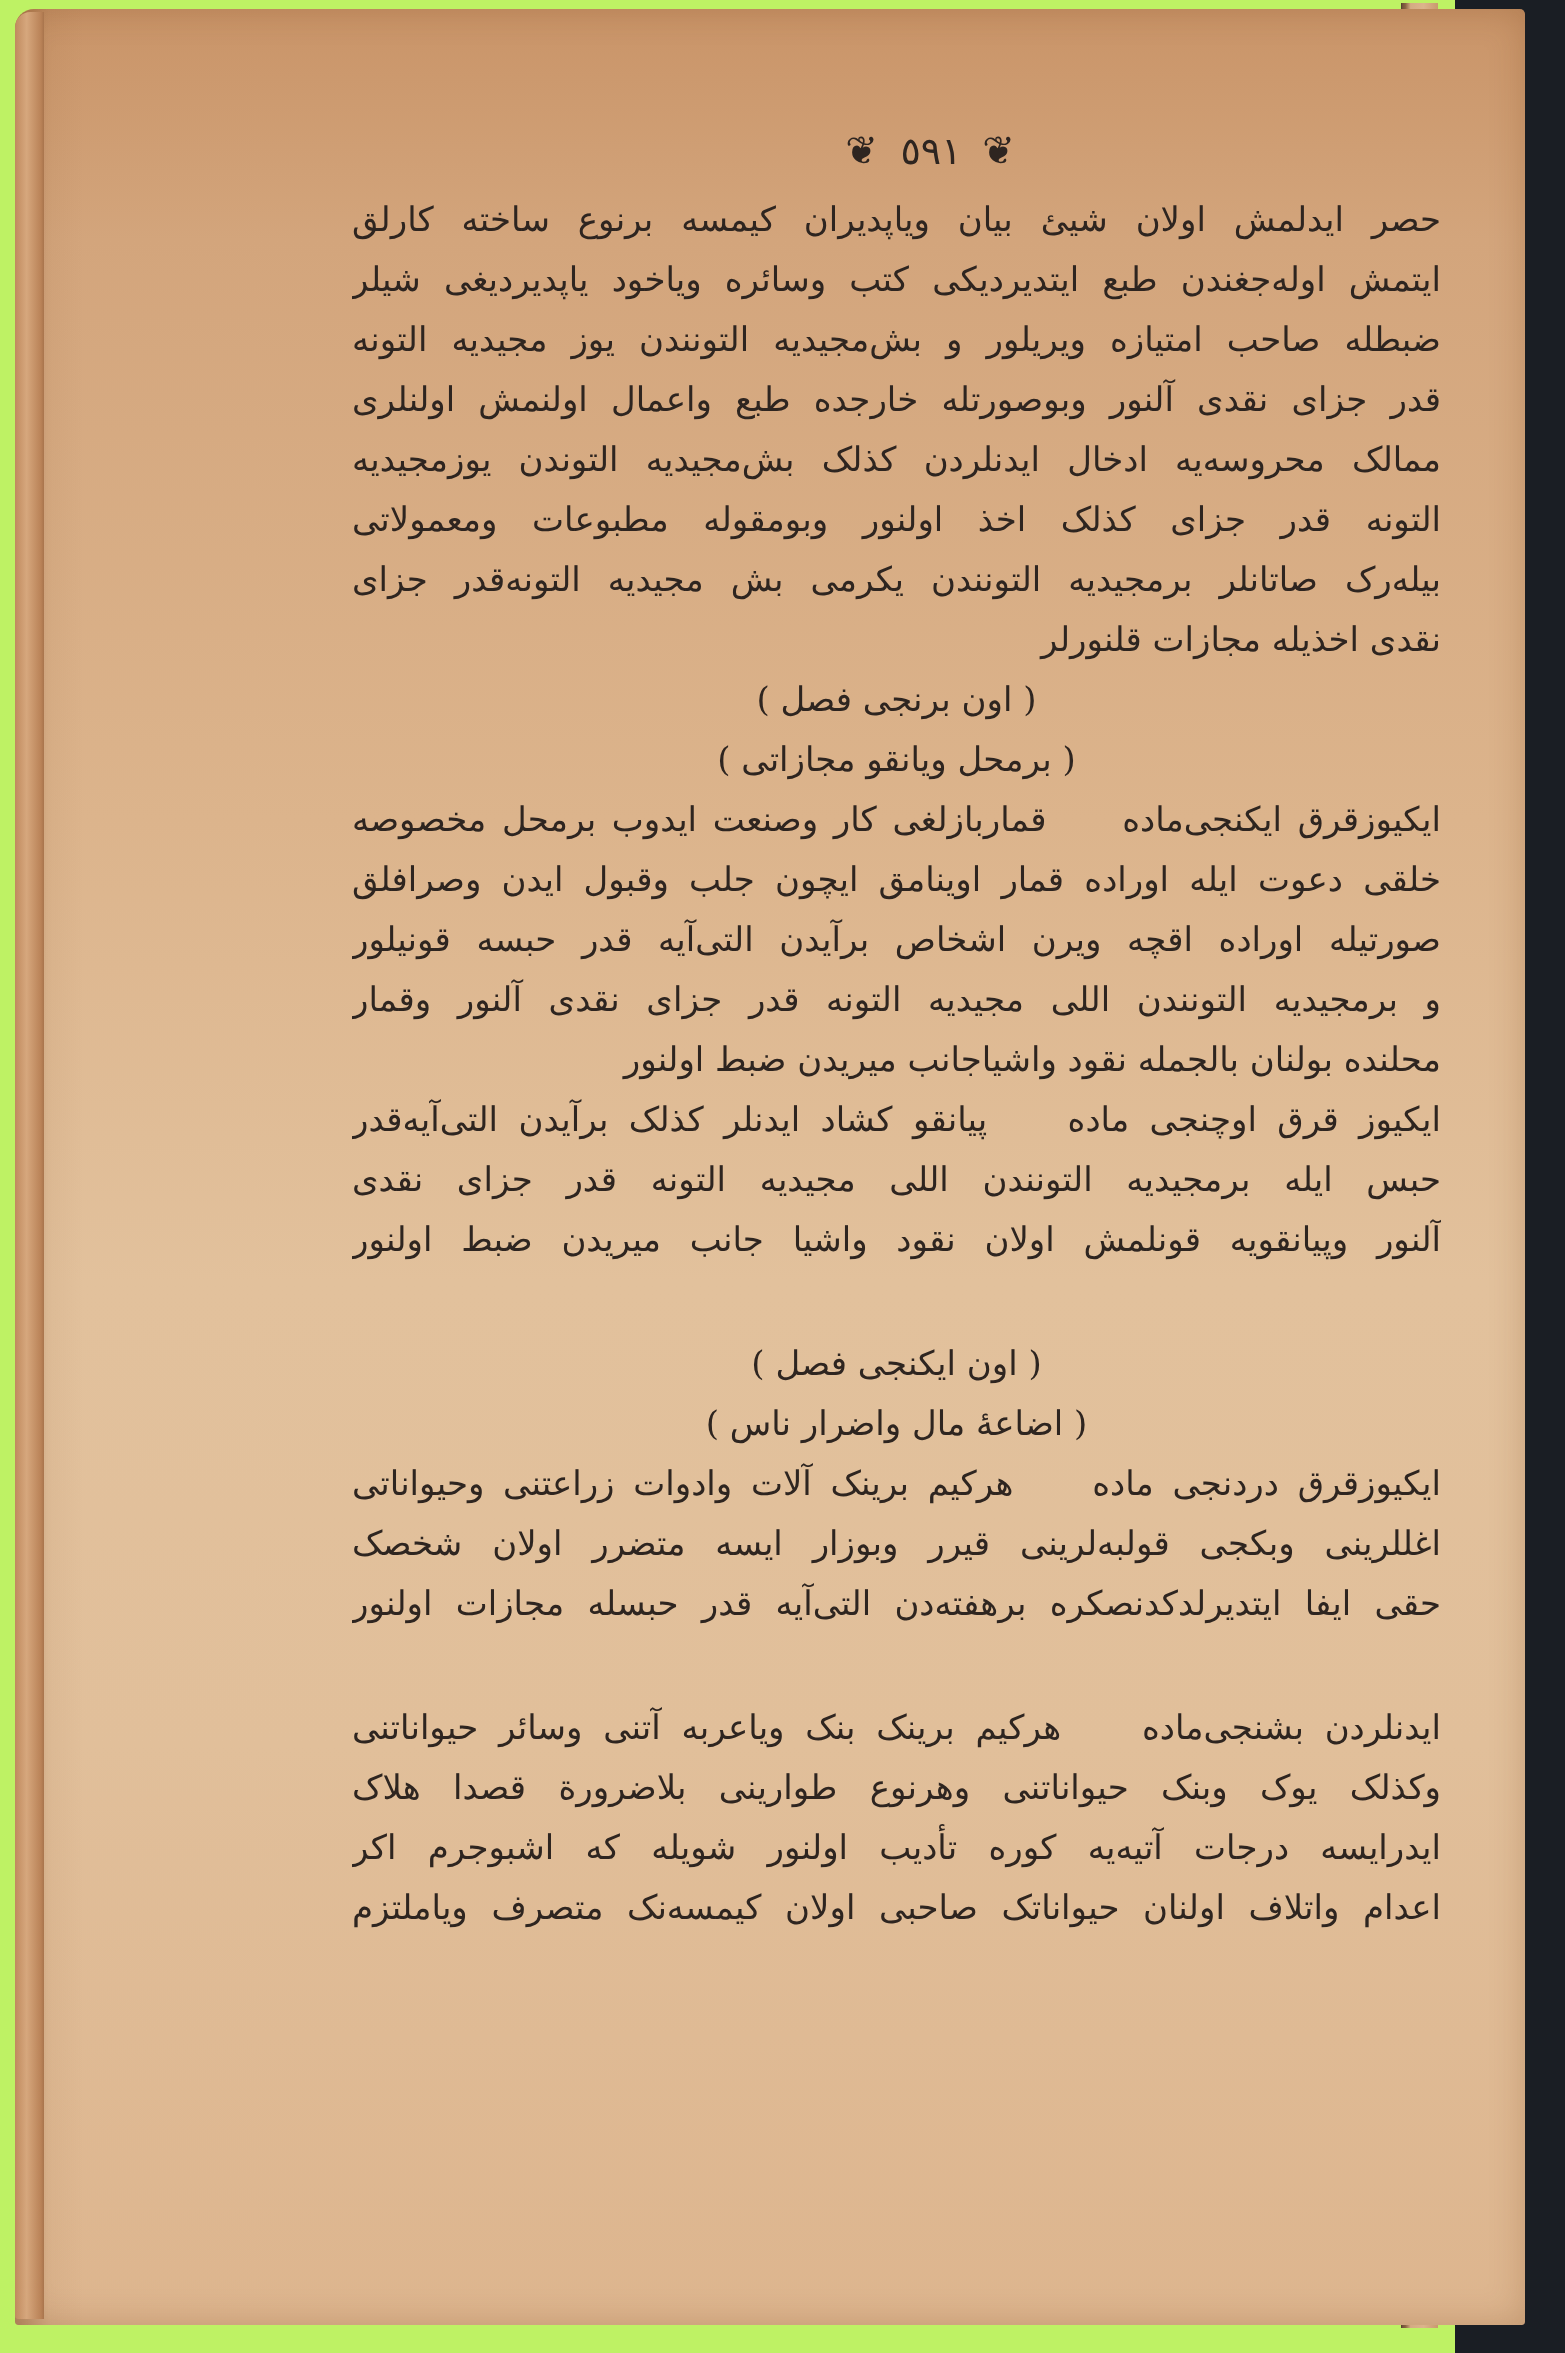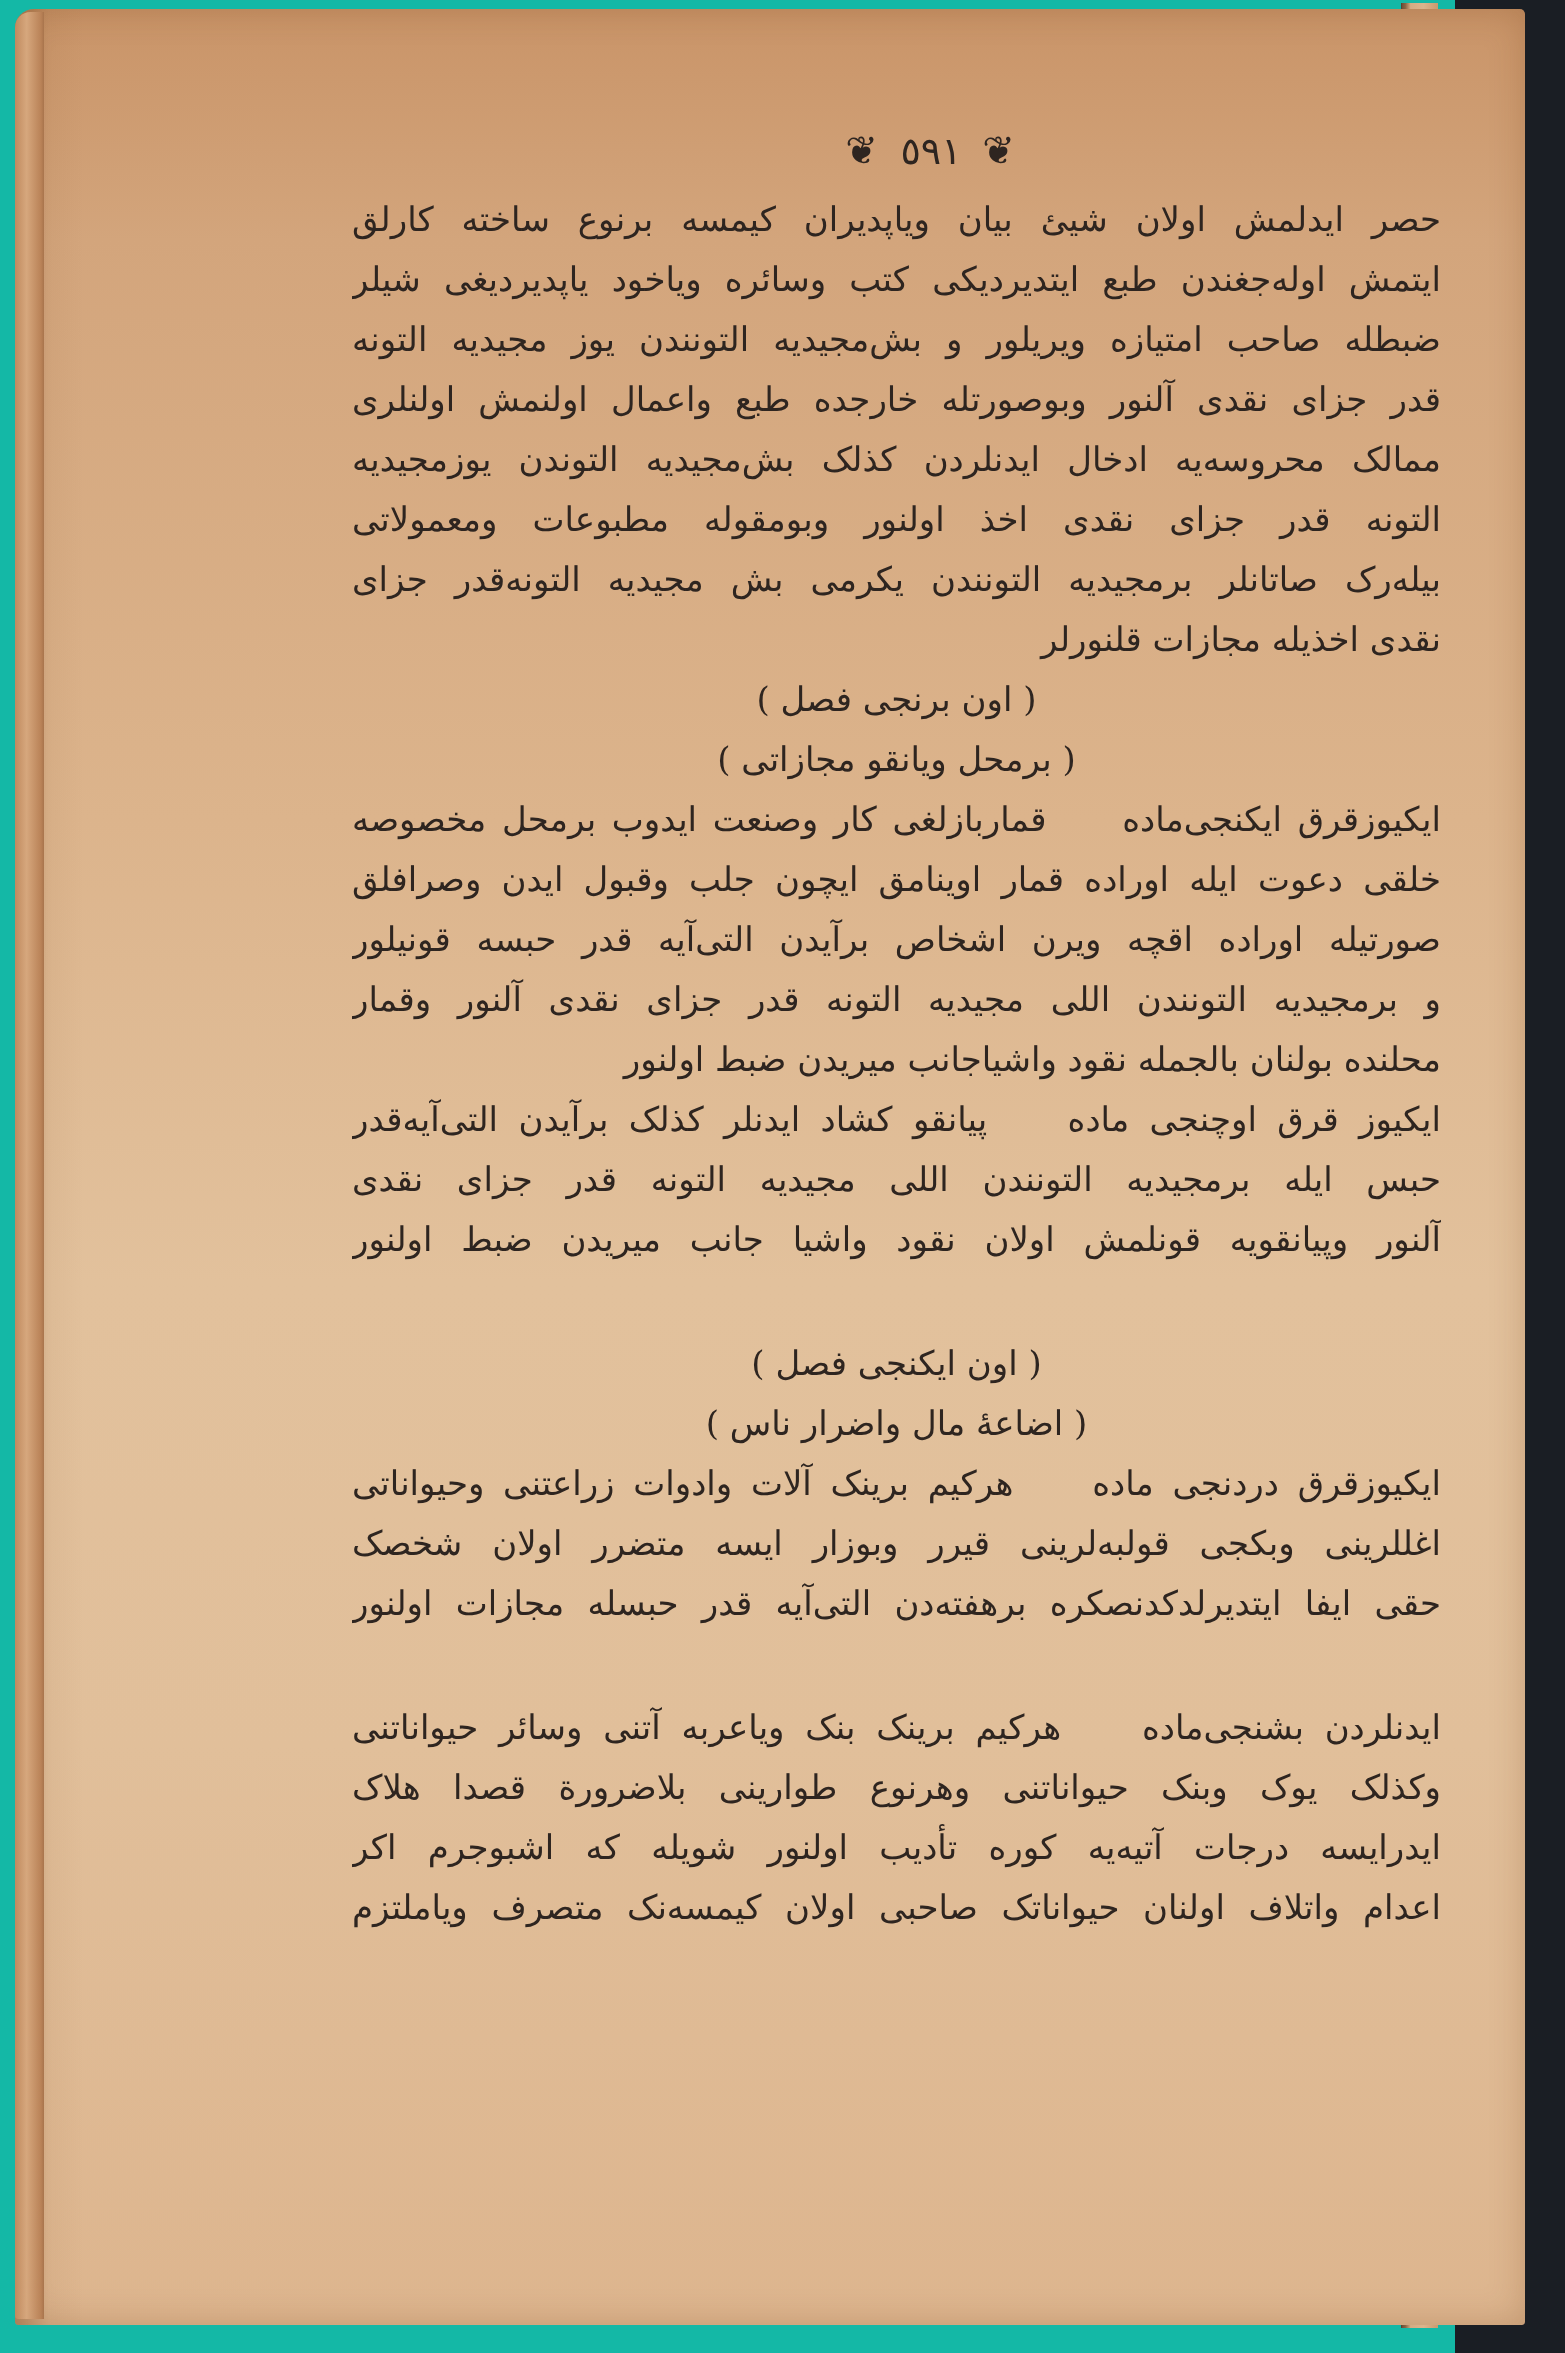--- a/index.html
+++ b/index.html
@@ -7,21 +7,21 @@
       padding: 0;
       width: 1565px;
       height: 2354px;
       background: #1a1e24;
       overflow: hidden;
     }
     .scan {
       position: relative;
       width: 1455px;
       height: 2354px;
-      background: #14b8a6;
+      background: #bef264;
     }
     .page {
       position: absolute;
       left: 15.4px;
       top: 8.6px;
       width: 1510px;
       height: 2316px;
       border-radius: 19px 5.1px 3.4px 3.4px;
       background:
         linear-gradient(90deg, rgba(120,70,30,0.35) 0px, rgba(120,70,30,0.05) 34px, rgba(0,0,0,0) 69px),
@@ -107,21 +107,21 @@
       <span>٥٩١</span>
       <span class="orn">❦</span>
     </div>
 
     <div>
       <div class="line">حصر ایدلمش اولان شیئ بیان ویاپدیران کیمسه برنوع ساخته کارلق</div>
       <div class="line">ایتمش اوله‌جغندن طبع ایتدیردیکی کتب وسائره ویاخود یاپدیردیغی شیلر</div>
       <div class="line">ضبطله صاحب امتیازه ویریلور و بش‌مجیدیه التونندن یوز مجیدیه التونه</div>
       <div class="line">قدر جزای نقدی آلنور وبوصورتله خارجده طبع واعمال اولنمش اولنلری</div>
       <div class="line">ممالک محروسه‌یه ادخال ایدنلردن کذلک بش‌مجیدیه التوندن یوزمجیدیه</div>
-      <div class="line">التونه قدر جزای نقدی اخذ اولنور وبومقوله مطبوعات ومعمولاتی</div>
+      <div class="line">التونه قدر جزای کذلک اخذ اولنور وبومقوله مطبوعات ومعمولاتی</div>
       <div class="line">بیله‌رک صاتانلر برمجیدیه التونندن یکرمی بش مجیدیه التونه‌قدر جزای</div>
       <div class="line last">نقدی اخذیله مجازات قلنورلر</div>
     </div>
 
     <div class="line heading">( اون برنجی فصل )</div>
     <div class="line heading">( برمحل ویانقو مجازاتی )</div>
 
     <div>
       <div class="line">
         <span class="art-label">ایکیوزقرق ایکنجی‌ماده</span>

